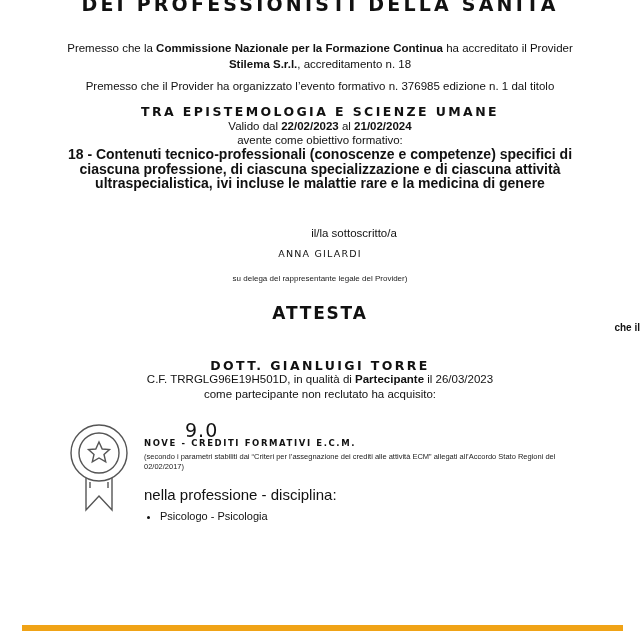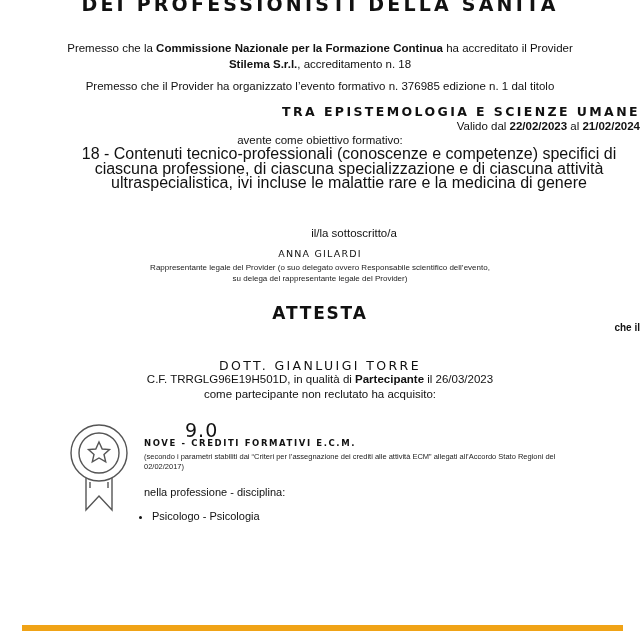--- a/index.html
+++ b/index.html
@@ -10,65 +10,64 @@
   .abs { position: absolute; left: 0; width: 640px; text-align: center; }
   .title-top {
     top: -7px; font-family: "DejaVu Sans", sans-serif; font-weight: bold;
     font-size: 19px; letter-spacing: 3.2px; color: #111;
   }
   .p1 { top: 40px; font-size: 11.5px; line-height: 16px; }
   .p1 b { font-weight: bold; }
   .p2 { top: 80px; font-size: 11.5px; }
   .course-title {
     top: 104px; font-family: "DejaVu Sans", sans-serif; font-weight: bold;
-    font-size: 12.5px; letter-spacing: 2.4px; text-align: right;
+    font-size: 12.5px; letter-spacing: 2.4px;
   }
-  .valid { top: 120px; font-size: 11.5px; text-align: right; }
+  .valid { top: 120px; font-size: 11.5px; }
   .obj-label { top: 134px; font-size: 11.5px; }
   .objective {
-    top: 147px; left: 50px; width: 540px; font-size: 16px; font-weight: normal;
+    top: 147px; left: 50px; width: 540px; font-size: 14px; font-weight: bold;
     line-height: 14.5px;
-    margin-left: 29px;
   }
   .undersigned { top: 227px; font-size: 11.5px; margin-left: 34px; }
   .signer-name {
     top: 248px; font-family: "DejaVu Sans", sans-serif; font-weight: normal;
     font-size: 9.5px; letter-spacing: 1.2px;
   }
   .signer-role { top: 262px; font-size: 8px; line-height: 11px; color: #222; }
   .attesta {
     top: 303px; font-family: "DejaVu Sans", sans-serif; font-weight: bold;
     font-size: 17px; letter-spacing: 1.8px;
   }
   .che-il { top: 322px; font-size: 10px; font-weight: bold; text-align: right; }
   .participant-name {
-    top: 358px; font-family: "DejaVu Sans", sans-serif; font-weight: normal;
+    top: 358px; font-family: "DejaVu Sans", sans-serif; font-weight: bold;
     font-size: 12.5px; letter-spacing: 2.4px;
   }
   .cf-line { top: 373px; font-size: 11.5px; }
   .acq-line { top: 388px; font-size: 11.5px; }
   .medal { position: absolute; left: 60px; top: 420px; width: 80px; height: 95px; }
   .credits-num {
     position: absolute; left: 143px; top: 421px;
     font-family: "DejaVu Sans", sans-serif; font-size: 19px; letter-spacing: 1px;
     line-height: 19px;
     margin-left: 42px;
   }
   .credits-label {
     position: absolute; left: 144px; top: 438px;
     font-family: "DejaVu Sans", sans-serif; font-weight: bold; font-size: 8.5px;
     letter-spacing: 1.6px;
   }
   .credits-note {
     position: absolute; left: 144px; top: 452px; width: 420px;
     font-size: 7.5px; line-height: 10px; color: #222;
   }
-  .profession-label { position: absolute; left: 144px; top: 486px; font-size: 11px; }
+  .profession-label { position: absolute; left: 144px; top: 486px; font-size: 15px; }
   .profession-list {
-    position: absolute; left: 136px; top: 510px; margin: 0; padding: 0 0 0 16px;
+    position: absolute; left: 144px; top: 510px; margin: 0; padding: 0 0 0 16px;
     font-size: 11px;
   }
   .profession-list li { margin: 0; }
   .gold-line {
     position: absolute; left: 22px; top: 625px; width: 601px; height: 6px;
   }
 </style>
 </head>
 <body>
 
@@ -89,21 +88,21 @@
 
 <div class="abs obj-label">avente come obiettivo formativo:</div>
 
 <div class="abs objective">18 - Contenuti tecnico-professionali (conoscenze e competenze) specifici di ciascuna professione, di ciascuna specializzazione e di ciascuna attività ultraspecialistica, ivi incluse le malattie rare e la medicina di genere</div>
 
 <div class="abs undersigned">il/la sottoscritto/a</div>
 
 <div class="abs signer-name">ANNA GILARDI</div>
 
 <div class="abs signer-role">
-  <span>Rappresentante legale del Provider (o suo delegato ovvero Responsabile scientifico dell’evento,</span><br>
+  <br>
   <span>su delega del rappresentante legale del Provider)</span>
 </div>
 
 <div class="abs attesta">ATTESTA</div>
 <div class="abs che-il">che il</div>
 
 <div class="abs participant-name">DOTT. GIANLUIGI TORRE</div>
 
 <div class="abs cf-line">
   <span>C.F. TRRGLG96E19H501D, in qualità di </span><b>Partecipante</b><span> il 26/03/2023</span>

